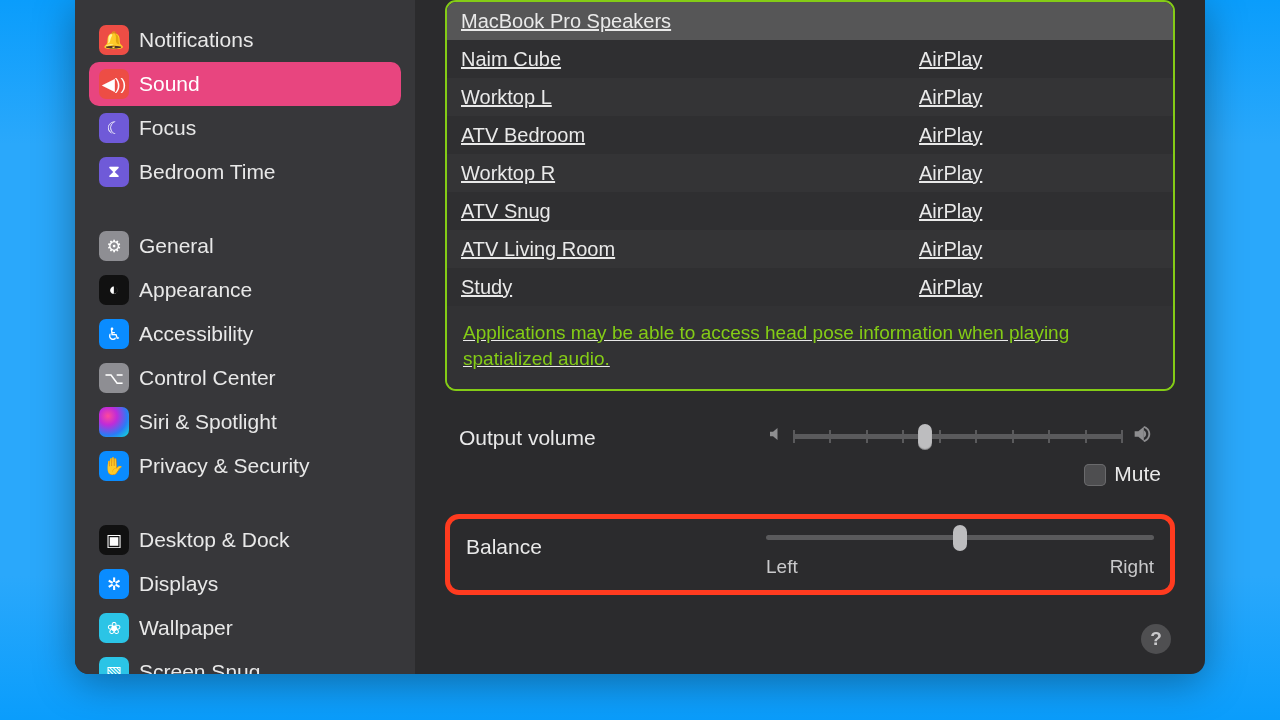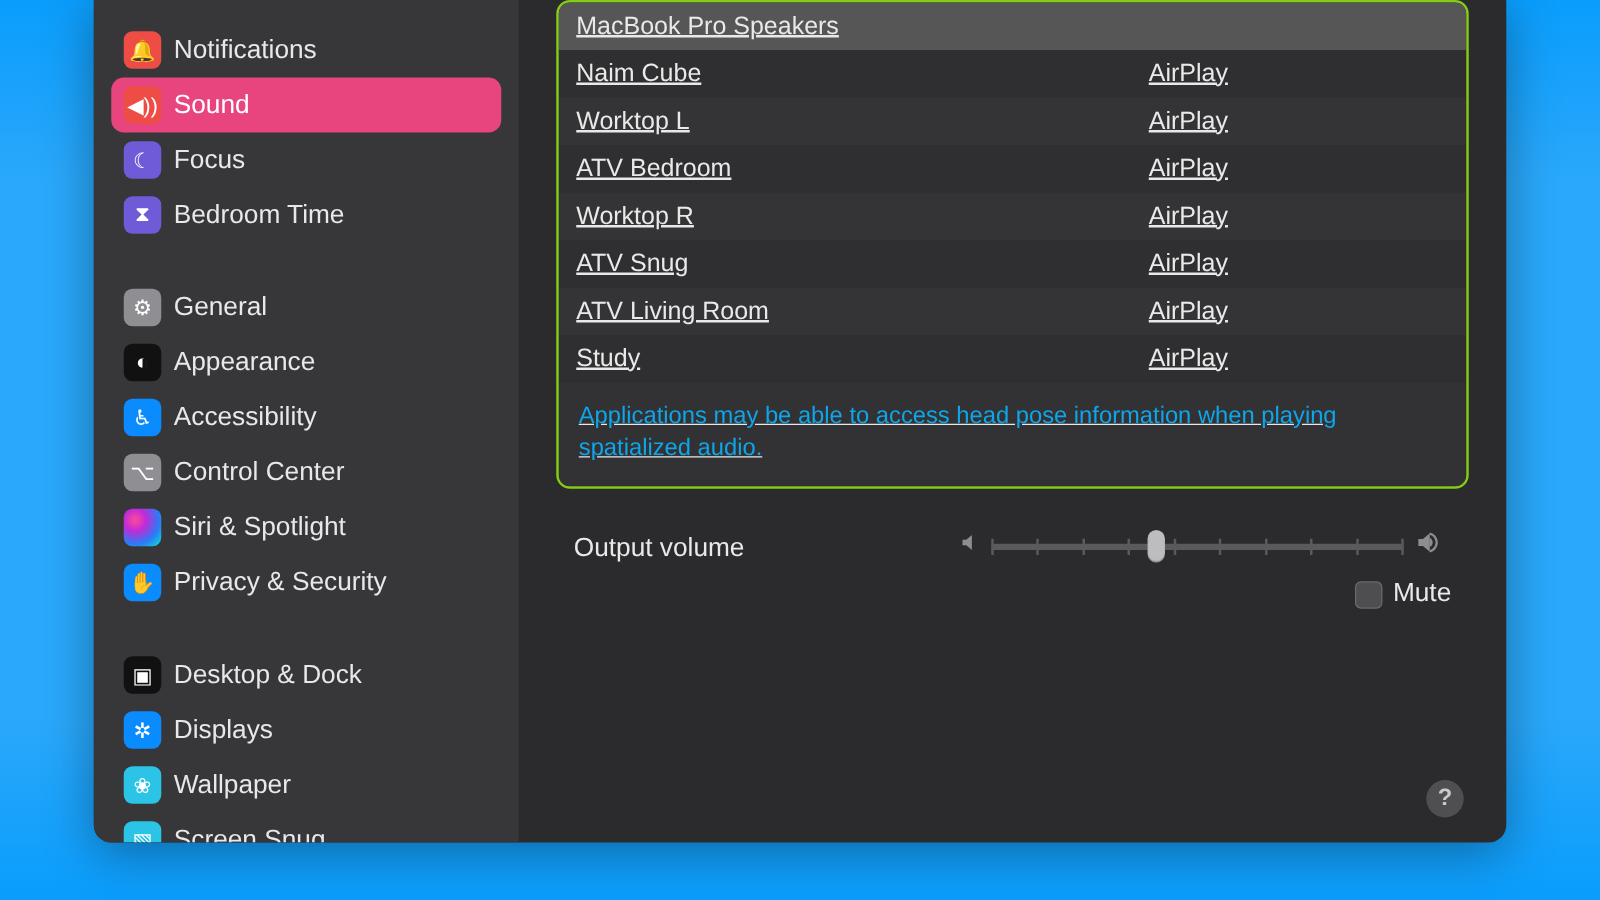--- a/index.html
+++ b/index.html
@@ -86,21 +86,21 @@
     padding: 0 14px;
     font-size: 20px;
   }
   .dev-row:nth-child(odd) { background:#343436; }
   .dev-row:nth-child(even) { background:#2f2f31; }
   .dev-row.selected { background:#565657; }
   .dev-row .name { flex:1; }
   .dev-row .type { width: 240px; }
   .card .note {
     padding: 14px 16px 18px 16px;
-    color:#0ea5e9; font-size:19px;
+    color:#84cc16; font-size:19px;
     line-height: 1.35;
     background:#323234;
   }
   .output {
     margin-top: 24px;
   }
   .row {
     display:flex; align-items:flex-end;
     padding: 8px 14px;
     font-size: 21px;
@@ -290,16 +290,30 @@
               </svg>
           </span>
         </div>
       </div>
       <div class="row muterow">
         <div class="chk"></div>
         <div style="font-size:21px;">Mute</div>
       </div>
     </div>
 
+    <div class="balance-card">
+      <div class="balance-body">
+        <div class="blabel">Balance</div>
+        <div class="balance-right">
+          <div class="balance-slider">
+            <div class="thumb" id="balthumb" style="left: 50%;"></div>
+          </div>
+          <div class="balance-labels">
+            <span>Left</span>
+            <span>Right</span>
+          </div>
+        </div>
+      </div>
+    </div>
 
     <div class="help">?</div>
   </div>
 </div>
 
 </body></html>

